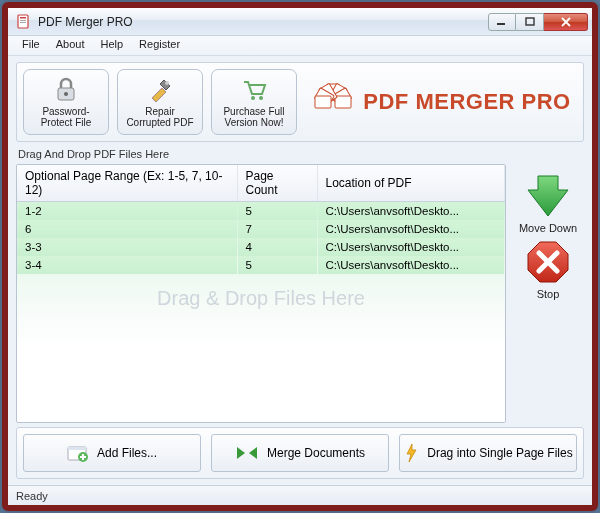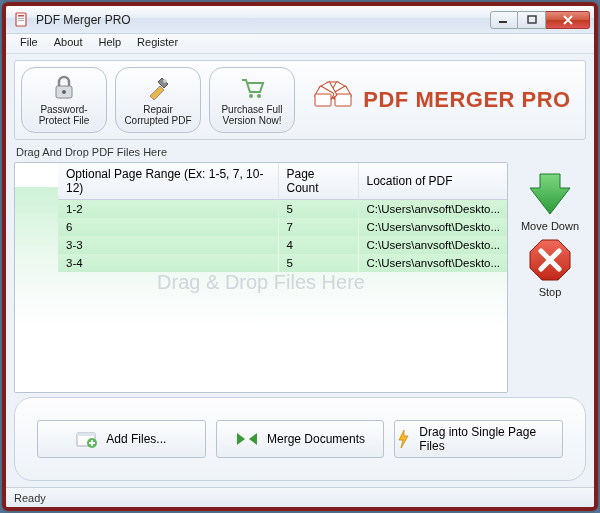--- a/index.html
+++ b/index.html
@@ -1,47 +1,47 @@
 <!DOCTYPE html>
 <html><head>
 <meta charset="utf-8">
 <style>
 * { box-sizing: border-box; margin: 0; padding: 0; font-family: "Segoe UI", Tahoma, sans-serif; }
 body { background: #5a7a9a; width: 600px; height: 513px; overflow: hidden; }
-.window { width: 596px; height: 509px; margin: 2px; background: #fff; border: 4px solid #7f1d1d; border-radius: 6px; overflow: hidden; box-shadow: 0 0 8px rgba(0,0,0,.3); display: flex; flex-direction: column; }
+.window { width: 596px; height: 509px; margin: 2px; background: #fff; border: 6px solid #7f1d1d; border-radius: 6px; overflow: hidden; box-shadow: 0 0 8px rgba(0,0,0,.3); display: flex; flex-direction: column; }
 .titlebar { height: 28px; background: linear-gradient(#fdfdfe, #e8eef7 45%, #d8e3f0 46%, #e4ecf6); display: flex; align-items: center; padding: 0 4px 0 8px; border-bottom: 1px solid #c8d4e3; }
 .titlebar .appicon { width: 16px; height: 16px; margin-right: 6px; }
 .titlebar .title { font-size: 12px; color: #222; flex: 1; }
 .winbtns { display: flex; gap: 0; }
 .winbtn { width: 28px; height: 18px; border: 1px solid #9aa; border-left: none; background: linear-gradient(#f6f8fb,#dde5ef); display:flex; align-items:center; justify-content:center; font-size:10px; color:#333; }
 .winbtn:first-child { border-left:1px solid #9aa; border-radius:3px 0 0 3px; }
 .winbtn.close { width:44px; background: linear-gradient(#e58a7a,#cf5a44 48%,#c03a20 52%,#d55); color:#fff; border-radius:0 3px 3px 0; border-color:#a33; }
 .menubar { height: 20px; background: linear-gradient(#f7f9fc,#eef3f9); border-bottom:1px solid #d4dce8; display:flex; padding:0 6px; gap:0; }
 .menuitem { font-size:11px; color:#222; padding:2px 8px; cursor:default; }
 .content { flex:1; background:#edf2f8; padding:6px 8px 6px 8px; display:flex; flex-direction:column; gap:4px; }
 .panel { background: linear-gradient(#fdfdfe,#eef3f8); border:1px solid #c8d2df; border-radius:3px; }
 .toolbar { display:flex; gap:8px; padding:6px; align-items:center; }
-.bigbtn { width:86px; height:66px; background: linear-gradient(#fdfdfe,#e9eef5); border:1px solid #b9c4d2; border-radius:14px; display:flex; flex-direction:column; align-items:center; justify-content:center; gap:2px; cursor:pointer; padding:4px; text-align:center; }
+.bigbtn { width:86px; height:66px; background: linear-gradient(#fdfdfe,#e9eef5); border:1px solid #b9c4d2; border-radius:7px; display:flex; flex-direction:column; align-items:center; justify-content:center; gap:2px; cursor:pointer; padding:4px; text-align:center; }
 .bigbtn .lbl { font-size:10px; line-height:11px; color:#222; }
 .brand { flex:1; display:flex; align-items:center; justify-content:center; gap:8px; }
 .brand-text { font-size:22px; font-weight:bold; color:#c84a2a; letter-spacing:.5px; }
 .hint { font-size:11px; color:#333; padding:2px 2px 0 2px; }
 .listpanel { display:flex; gap:6px; flex:1; }
 .tablewrap { flex:1; border:1px solid #b9c4d2; border-radius:2px; background:#fff; position:relative; overflow:hidden; }
-table { width:100%; border-collapse:collapse; font-size:11.5px;margin-left:43px; }
+table { width:100%; border-collapse:collapse; font-size:11.5px; }
 th { text-align:left; background: linear-gradient(#fbfcfe,#edf1f7); border-bottom:1px solid #c8d2df; border-right:1px solid #e0e6ee; padding:4px 8px; font-weight:normal; font-size:12px; }
 td { padding:3px 8px; border-right:1px solid transparent; white-space:nowrap; overflow:hidden; text-overflow:ellipsis; }
 tbody tr { background: linear-gradient(#d4f4d8,#c8f0d0); }
 .tablebg { position:absolute; inset:0; top:24px; background: linear-gradient(#cef2d6 0%, #e8f8ec 30%, #f6fbf8 50%, #fff 70%); z-index:0; }
 tbody { position:relative; z-index:1; }
 .watermark { position:absolute; top:50%; left:50%; transform:translate(-50%,-30%); font-size:20px; color:#cfd6dc; font-weight:500; z-index:1; white-space:nowrap; }
 .sidebtns { width:72px; display:flex; flex-direction:column; align-items:center; gap:4px; padding-top:8px; }
 .sidebtn { display:flex; flex-direction:column; align-items:center; gap:2px; cursor:pointer; }
 .sidebtn .lbl { font-size:11px; color:#222; }
-.bottombar { display:flex; gap:10px; padding:22px;border-radius:18px; }
+.bottombar { display:flex; gap:10px; padding:6px; }
 .actionbtn { flex:1; height:38px; background: linear-gradient(#fdfdfe,#eaeff5); border:1px solid #b9c4d2; border-radius:3px; display:flex; align-items:center; justify-content:center; gap:8px; cursor:pointer; font-size:12px; }
 .status { height:20px; background: linear-gradient(#f5f7fb,#e6ecf4); border-top:1px solid #c8d2df; font-size:11px; color:#333; padding:2px 8px; display:flex; align-items:center; }
 svg { display:block; }
 </style>
 </head>
 <body>
 
 <div class="window">
 
   <div class="titlebar">

